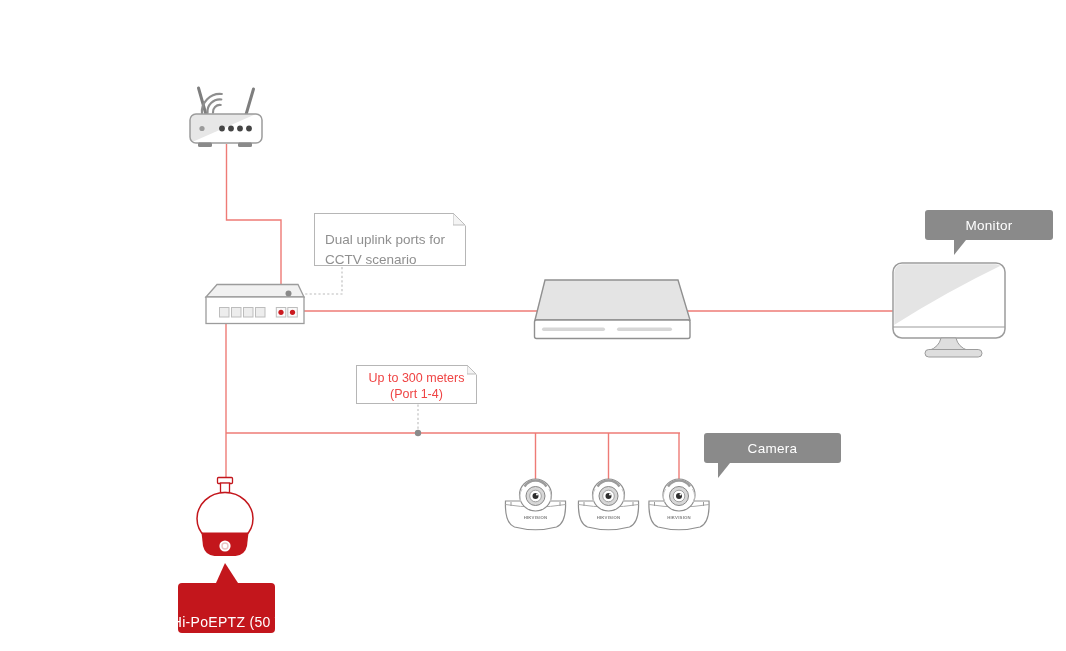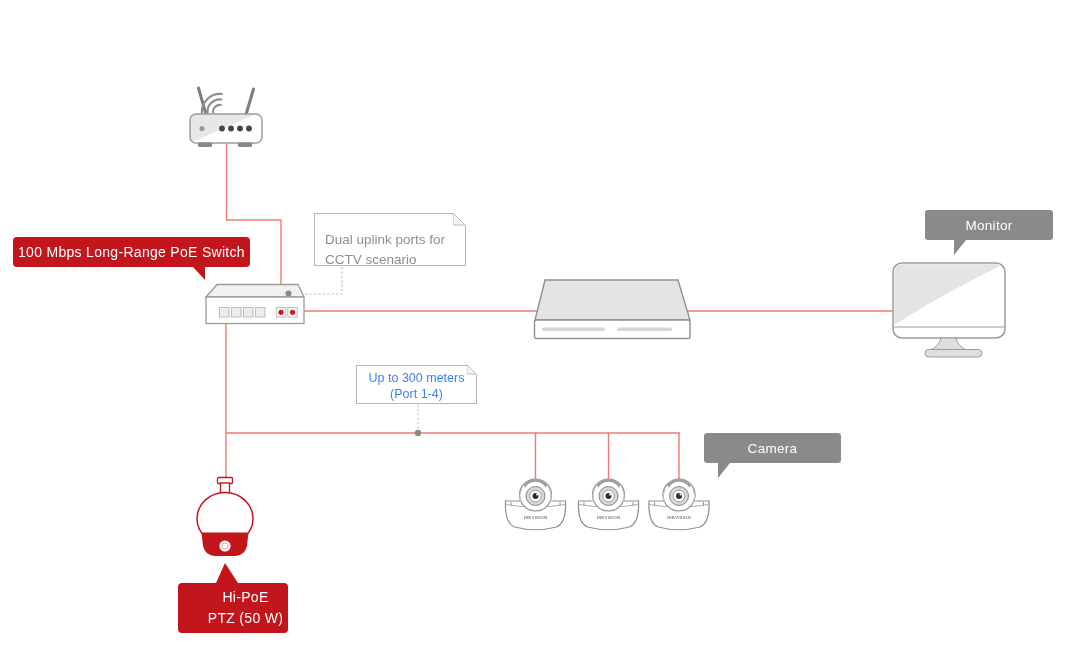--- a/index.html
+++ b/index.html
@@ -17,35 +17,35 @@
   }
   .callout .tail {
     position:absolute; top:100%; width:0; height:0;
     border-top:15px solid #8a8a8a; border-right:12px solid transparent;
   }
   .callout.red { background:#c3161c; border-radius:4px; font-size:14px; }
   .callout.red .tail {
     border-top:13px solid #c3161c; border-right:none;
     border-left:12px solid transparent;
   }
-  .callout.red.up { flex-direction:column; align-items:center; justify-content:center;
-    line-height:21px; padding-left:25px; }
+  .callout.red.up { flex-direction:row; align-items:flex-end; justify-content:center;
+    line-height:21px; padding-left:12px; }
   .callout.red.up .tail {
     top:auto; bottom:100%;
     border-top:none; border-bottom:20px solid #c3161c;
     border-left:9px solid transparent; border-right:13px solid transparent;
   }
 
   
   .note {
     position:absolute; background:#ffffff; border:1px solid #b6b6b6;
     color:#8f8f8f; font-size:13.5px; line-height:20px; box-sizing:border-box;
   }
   .note .fold { position:absolute; top:-1px; right:-1px; }
-  .note.center { text-align:center; color:#3b82f6; font-size:12.5px; line-height:16.5px; }
+  .note.center { text-align:center; color:#ef4444; font-size:12.5px; line-height:16.5px; }
 </style>
 </head>
 <body>
 
 <div id="canvas">
 
   <svg id="gfx" width="1066" height="651" viewBox="0 0 1066 651">
     <defs>
       <clipPath id="routerclip">
           <rect x="190" y="114" width="72" height="29" rx="6"></rect>
@@ -149,24 +149,20 @@
       <rect x="217.5" y="477.5" width="15" height="6" rx="1" fill="#ffffff" stroke="#c3161c" stroke-width="1.3"></rect>
       <rect x="220.5" y="483" width="9" height="9.5" fill="#ffffff" stroke="#c3161c" stroke-width="1.3"></rect>
       <ellipse cx="225" cy="518.5" rx="28" ry="26" fill="#ffffff" stroke="#c3161c" stroke-width="1.5"></ellipse>
       <path d="M201.5,532.5 L248.5,532.5 L247,546 Q245,555 235.5,556 L214.5,556 Q205,555 203,546 Z" fill="#c3161c"></path>
       <circle cx="225" cy="546" r="5.6" fill="#ffffff"></circle>
       <circle cx="225" cy="546" r="3" fill="#ffffff" stroke="#ecc3c3" stroke-width="1.4"></circle>
     </g>
   </svg>
 
 
-  <div class="callout red" style="left:13px; top:237px; width:237px; height:30px;">
-    <span>100 Mbps Long-Range PoE Switch</span>
-    <div class="tail" style="left:180px;"></div>
-  </div>
 
 
   <div class="callout" style="left:925px; top:210px; width:128px; height:30px;">
     <span>Monitor</span>
     <div class="tail" style="left:29px;"></div>
   </div>
 
   <div class="callout" style="left:704px; top:433px; width:137px; height:30px;">
     <span>Camera</span>
     <div class="tail" style="left:14px;"></div>

